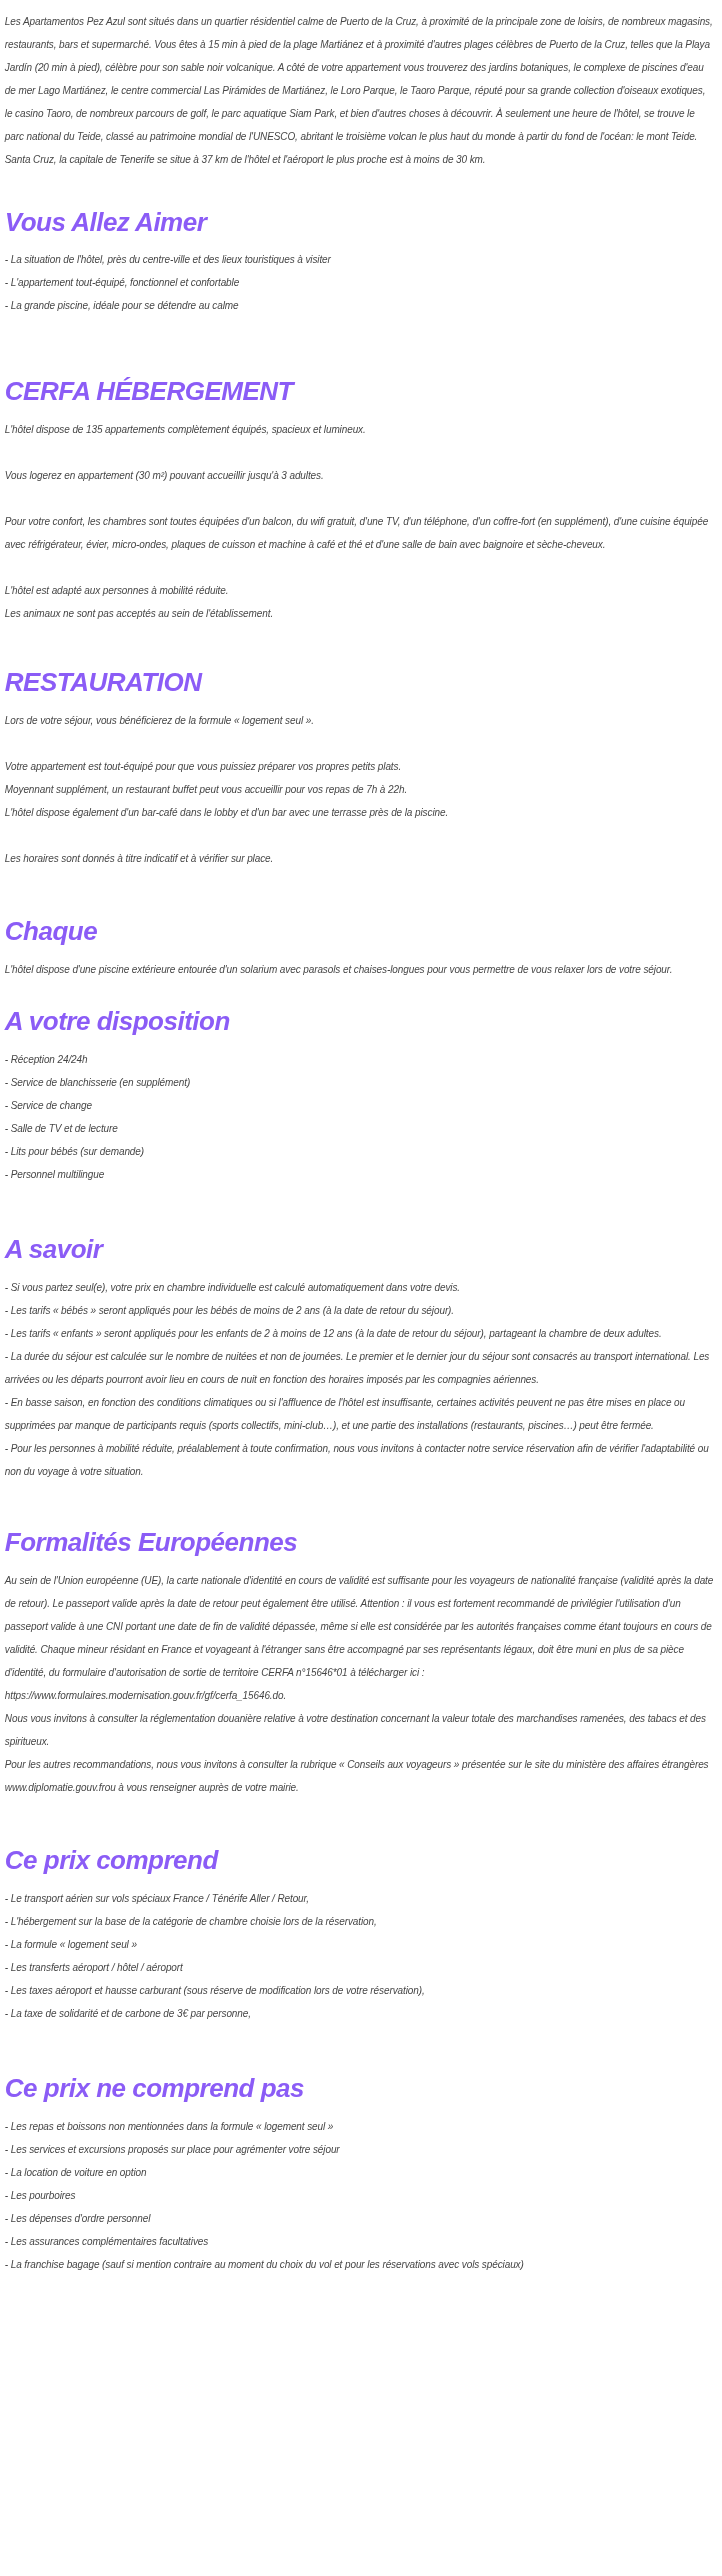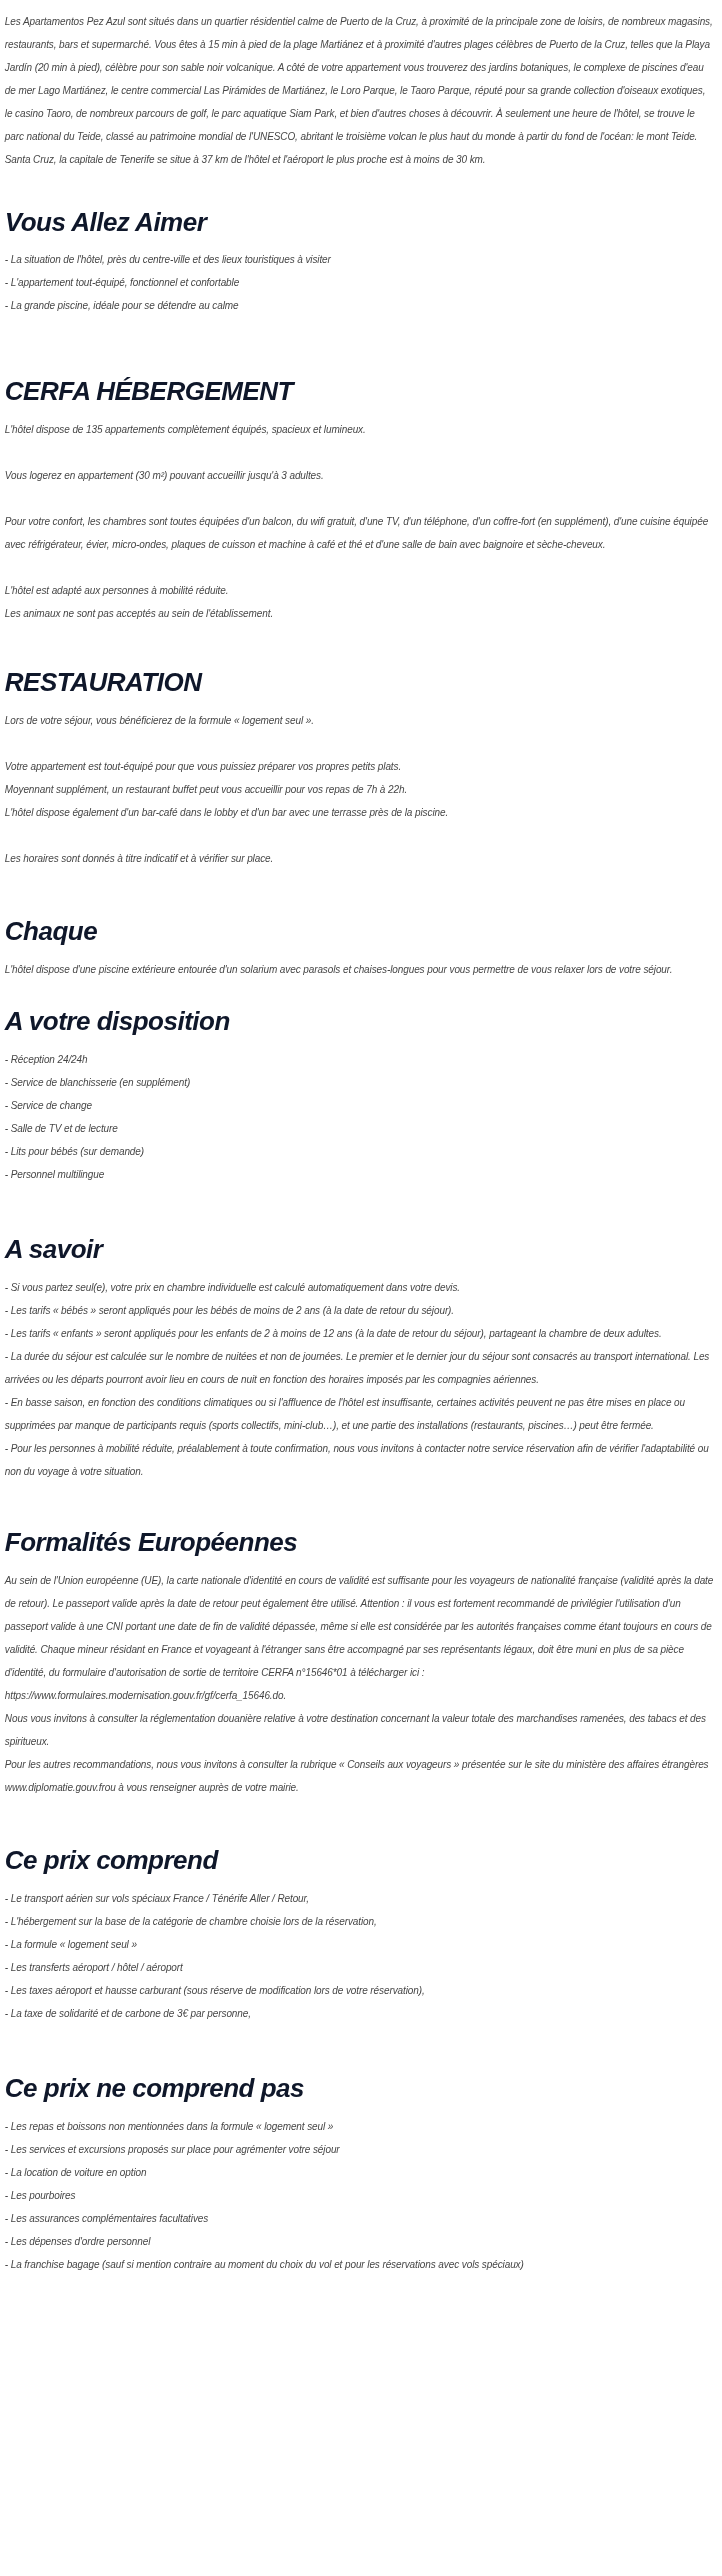--- a/index.html
+++ b/index.html
@@ -11,21 +11,21 @@
   }
   .page { padding: 9.5px 7.6px 25px 4.8px; }
   p {
     margin: 0;
     font-size: 10px;
     line-height: 23px;
     letter-spacing: -0.1px;
   }
   .sp { height: 23px; }
   h2 {
-    color: #0f172a;
+    color: #8b5cf6;
     font-style: italic;
     font-weight: bold;
     font-size: 26px;
     line-height: 30.5px;
     letter-spacing: -0.5px;
     margin: 44px 0 11.4px 0;
   }
   #h-aimer   { margin-top: 36px; }
   #h-heberg  { margin-top: 59px; }
   #h-restau  { margin-top: 42px; }
@@ -98,18 +98,18 @@
   <p>- La formule « logement seul »</p>
   <p>- Les transferts aéroport / hôtel / aéroport</p>
   <p>- Les taxes aéroport et hausse carburant (sous réserve de modification lors de votre réservation),</p>
   <p>- La taxe de solidarité et de carbone de 3€ par personne,</p>
 
   <h2 id="h-prixne">Ce prix ne comprend pas</h2>
   <p>- Les repas et boissons non mentionnées dans la formule « logement seul »</p>
   <p>- Les services et excursions proposés sur place pour agrémenter votre séjour</p>
   <p>- La location de voiture en option</p>
   <p>- Les pourboires</p>
+  <p>- Les dépenses d'ordre personnel</p>
   <p>- Les assurances complémentaires facultatives</p>
-  <p>- Les dépenses d'ordre personnel</p>
   <p>- La franchise bagage (sauf si mention contraire au moment du choix du vol et pour les réservations avec vols spéciaux)</p>
 
 </div>
 
 
 </body></html>

